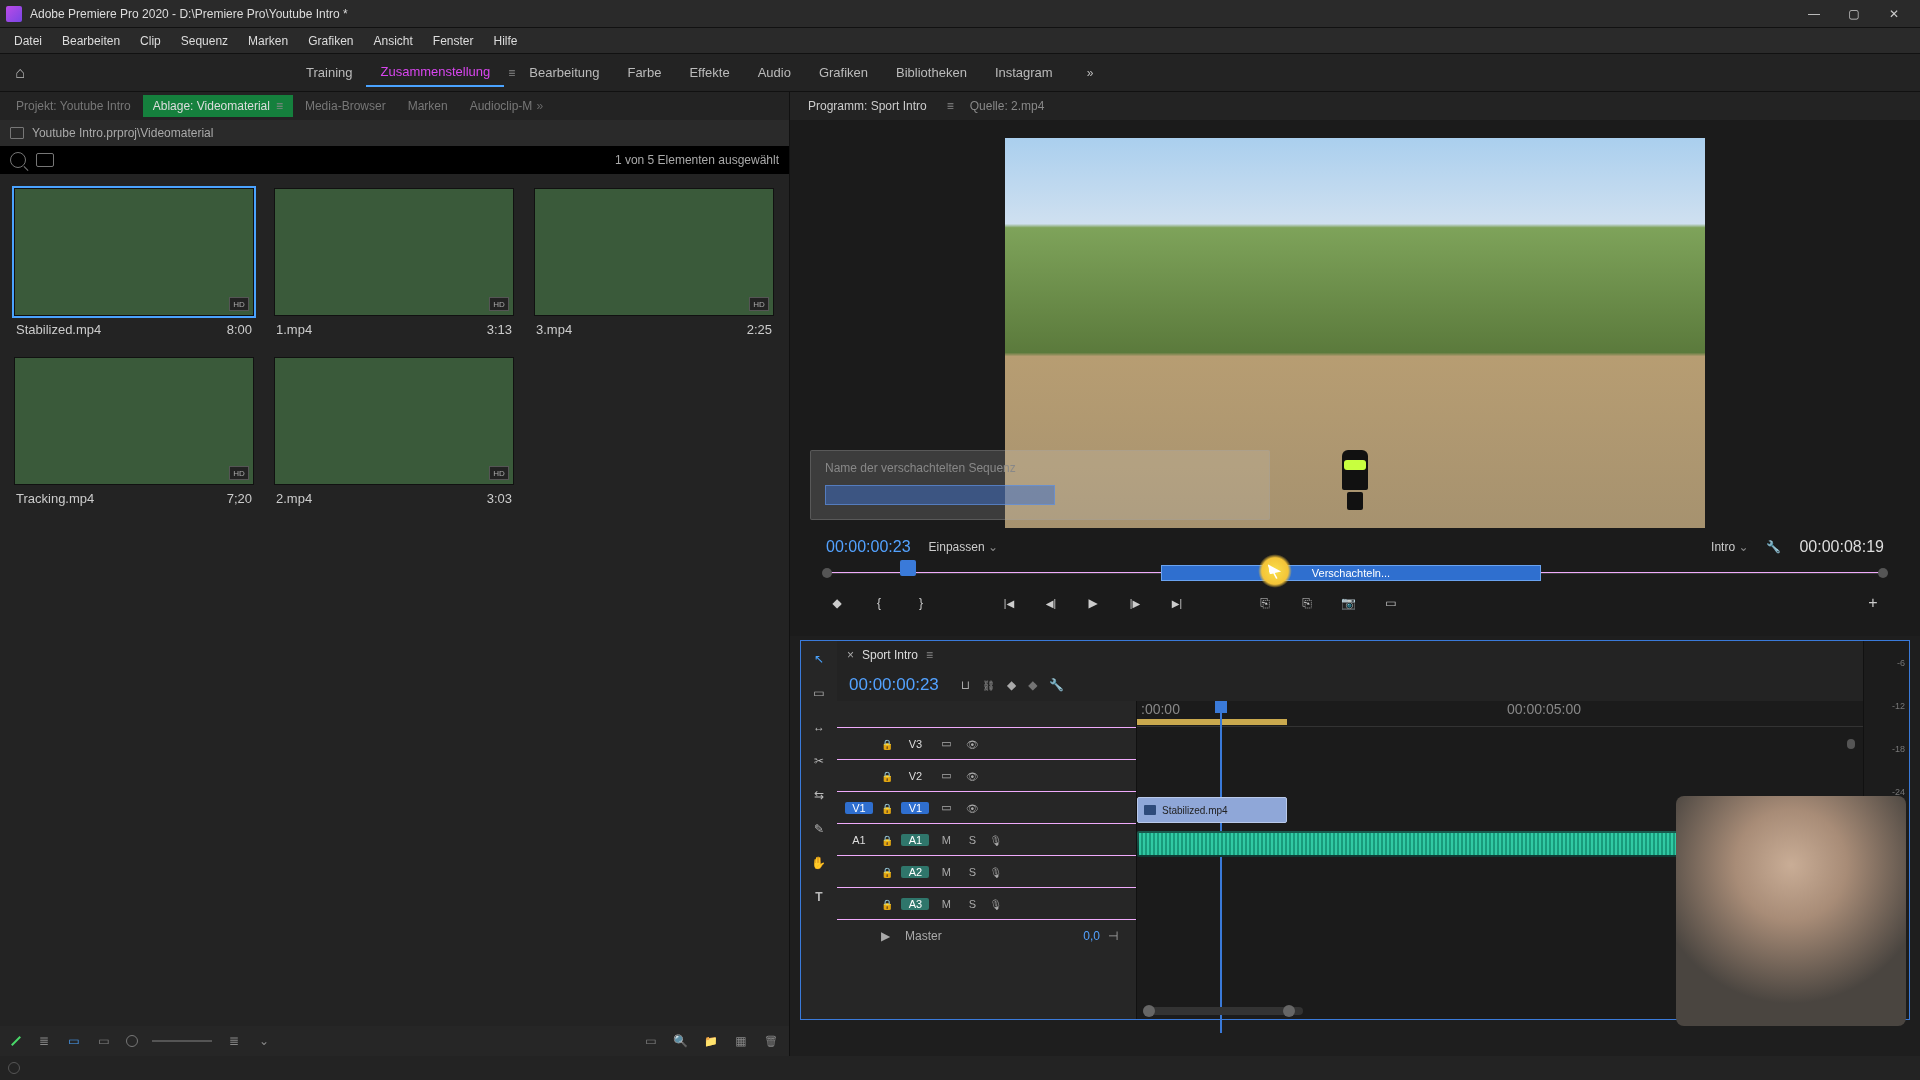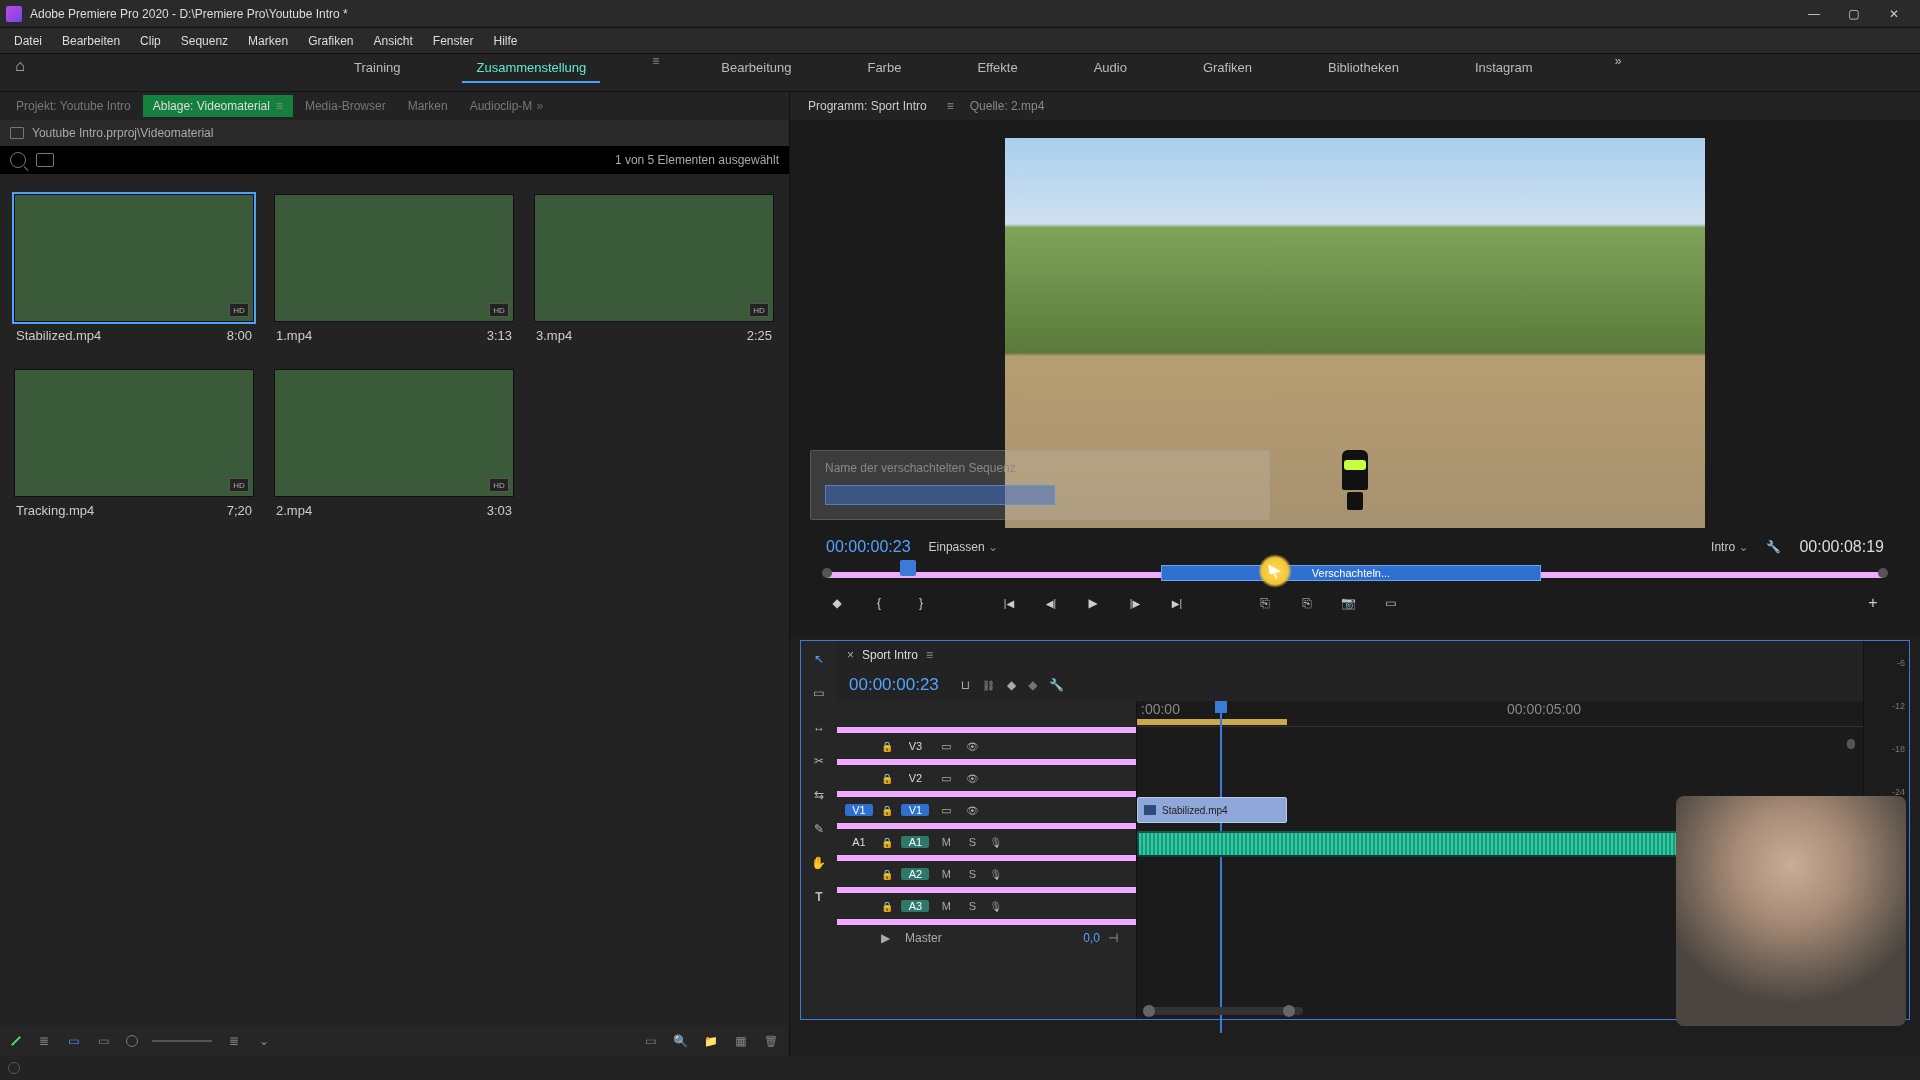--- a/index.html
+++ b/index.html
@@ -9,24 +9,24 @@
 .titlebar { background: #2a2a2a; height: 28px; display: flex; align-items: center; padding: 0 6px; border-bottom: 1px solid #111; }
 .titlebar .app-icon { width: 16px; height: 16px; background: linear-gradient(135deg,#bb4be7,#7846e4); border-radius: 2px; margin-right: 8px; }
 .titlebar .title { flex: 1; color: #ddd; font-size: 12px; }
 .titlebar .wbtn { width: 40px; height: 28px; display: flex; align-items: center; justify-content: center; color: #ccc; }
 
 
 .menubar { background: #2a2a2a; height: 26px; display: flex; align-items: center; padding: 0 4px; border-bottom: 1px solid #111; }
 .menubar .mitem { padding: 4px 10px; color: #ddd; font-size: 12px; }
 
 
-.wsbar { background: #232323; height: 38px; display: flex; align-items: flex-start; padding: 0 8px; border-bottom: 1px solid #111; gap: 48px; }
+.wsbar { background: #232323; height: 38px; display: flex; align-items: center; padding: 0 8px; border-bottom: 1px solid #111; }
 .wsbar .home { width: 24px; height: 24px; display:flex; align-items:center; justify-content:center; color:#bbb; margin-right: 260px; }
 .wsbar .ws { padding: 6px 14px; color: #bbb; font-size: 13px; }
-.wsbar .ws.active { color: #5eead4; border-bottom: 2px solid #4aa3ff; }
+.wsbar .ws.active { color: #d946ef; border-bottom: 2px solid #4aa3ff; }
 .wsbar .hamb { margin-left: 4px; color:#888; }
 .wsbar .more { margin-left: 20px; color:#bbb; }
 
 
 .main { display: flex; height: calc(1080px - 28px - 26px - 38px - 24px); }
 .left { width: 790px; display: flex; flex-direction: column; border-right: 1px solid #111; }
 .right { flex: 1; display: flex; flex-direction: column; }
 
 
 .ptabs { background: #232323; height: 28px; display: flex; align-items: center; padding: 0 6px; gap: 2px; color:#777; font-size: 12px; }
@@ -39,21 +39,21 @@
 .project-head { background: #2a2a2a; padding: 6px 10px; display:flex; align-items:center; gap:8px; color:#aaa; }
 .project-head .slot-icon { width:14px; height:12px; border:1px solid #777; border-radius:1px; }
 .project-tool { background:#000000; padding:6px 10px; display:flex; align-items:center; gap:10px; }
 .project-tool .search { width:16px; height:16px; border:1px solid #777; border-radius:50%; position:relative; }
 .project-tool .search:after { content:""; position:absolute; width:6px; height:1px; background:#777; bottom:-2px; right:-4px; transform:rotate(45deg); }
 .project-tool .folder { width:18px; height:14px; border:1px solid #777; border-radius:2px; }
 .project-tool .spacer { flex:1; }
 .project-tool .sel { color:#aaa; font-size:12px; }
 
 .bins { flex:1; background:#232323; padding: 14px; display:flex; flex-wrap:wrap; gap: 20px; align-content: flex-start; overflow:auto; }
-.clip { width: 240px; margin-top: 6px; }
+.clip { width: 240px; }
 .clip .thumb { width: 240px; height: 128px; background:#3a5a3a; border:1px solid #111; position:relative; }
 .clip.selected .thumb { outline: 2px solid #4aa3ff; }
 .clip .badge { position:absolute; right:4px; bottom:4px; width:20px; height:14px; background:#222; border:1px solid #555; font-size:8px; color:#aaa; display:flex; align-items:center; justify-content:center; }
 .clip .meta { display:flex; justify-content:space-between; padding:6px 2px 0; color:#ccc; font-size:13px; }
 
 
 .t0 { background: linear-gradient(to bottom,#9fb77a 0%,#8ba05e 45%,#5a6a3b 46%,#7a734f 100%); }
 .t1 { background: linear-gradient(to bottom,#cfd4d8 0%,#9d7a63 35%,#7a5844 60%,#4b3c31 100%); }
 .t2 { background: linear-gradient(to bottom,#a9c2e0 0%,#94b7dd 40%,#6d8b4a 41%,#bfae8a 100%); }
 .t3 { background: linear-gradient(to bottom,#b7c7d6 0%,#8ea95e 45%,#7a8a50 60%,#c0a87b 100%); }
@@ -116,21 +116,21 @@
 .tl-tabs .ham { color:#888; }
 
 .tl-head { display:flex; align-items:center; padding:6px 12px; gap:16px; background:#232323; }
 .tl-head .tc { color:#53a2ff; font-size:17px; }
 .tl-head .icons { display:flex; gap:12px; color:#aaa; margin-left:6px; }
 
 .tl-body { flex:1; display:flex; }
 .tl-left { width:300px; background:#262626; border-right:1px solid #111; }
 .tl-right { flex:1; background:#1b1b1b; position:relative; }
 
-.track { height:32px; display:flex; align-items:center; padding:0 8px; border-top:6px solid #f0abfc; gap:8px; }
+.track { height:32px; display:flex; align-items:center; padding:0 8px; border-top:1px solid #f0abfc; gap:8px; }
 .track .src { width:28px; text-align:center; font-size:11px; color:#ddd; }
 .track .src.on { background:#2f6fcf; border-radius:2px; color:#fff; }
 .track .lock { color:#888; }
 .track .tgt { width:28px; text-align:center; font-size:11px; color:#ddd; }
 .track .tgt.onv { background:#2f6fcf; color:#fff; border-radius:2px; }
 .track .tgt.ona { background:#2f766b; color:#fff; border-radius:2px; }
 .track .tiny { width:18px; text-align:center; color:#aaa; font-size:11px; }
 .track .mic { color:#aaa; }
 .track.master { color:#aaa; }
 .track .mval { color:#53a2ff; }

